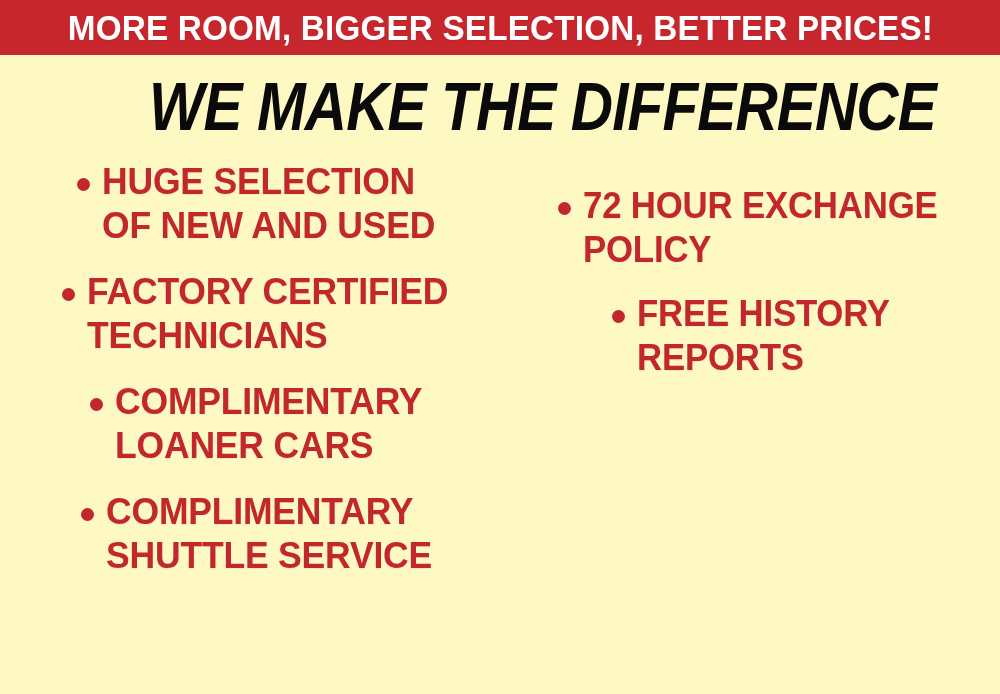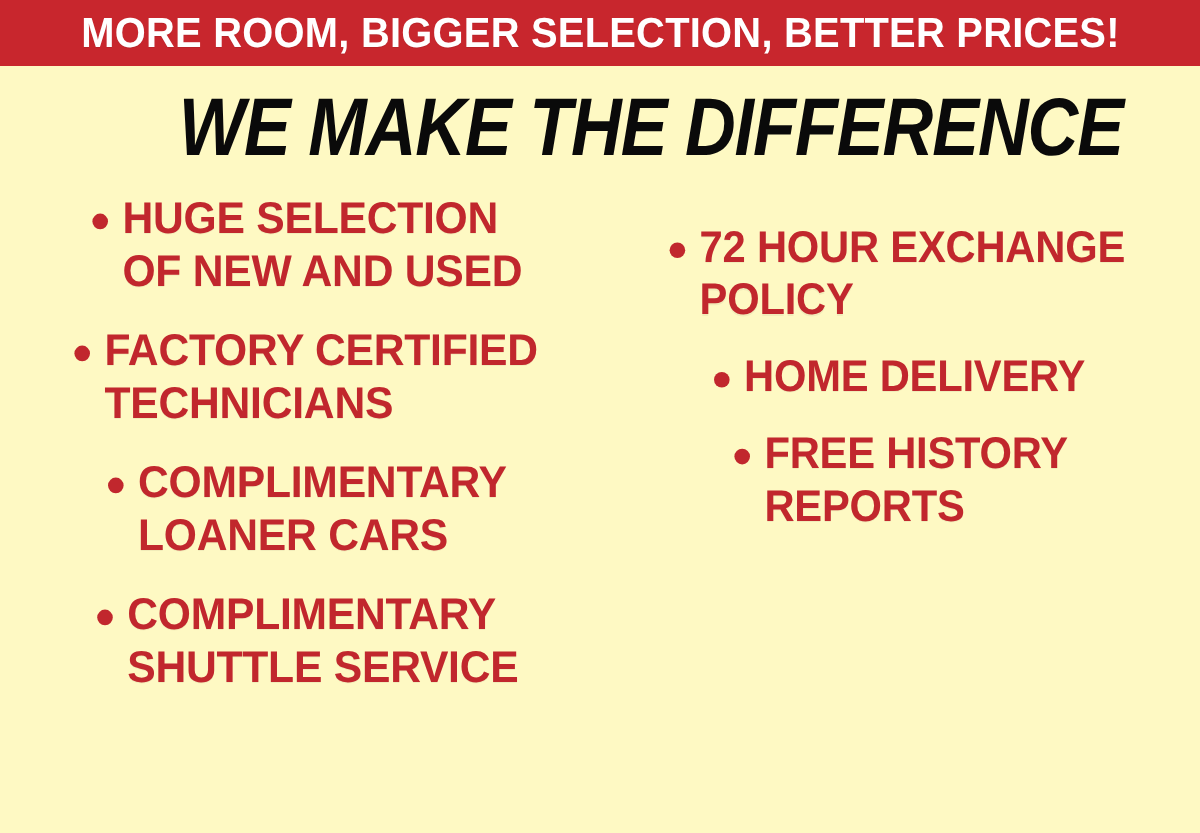--- a/index.html
+++ b/index.html
@@ -162,23 +162,19 @@
     </div>
 
     <div class="col col-right">
       <div class="bullet-item">
         <span class="dot"></span>
         <span class="bullet-text">72 HOUR EXCHANGE
 POLICY</span>
       </div>
       <div class="bullet-item">
         <span class="dot"></span>
-        <span class="bullet-text">HOME DELIVERY</span>
-      </div>
-      <div class="bullet-item">
-        <span class="dot"></span>
         <span class="bullet-text">FREE HISTORY
 REPORTS</span>
       </div>
     </div>
 
   </div>
 </div>
 
 </body></html>

